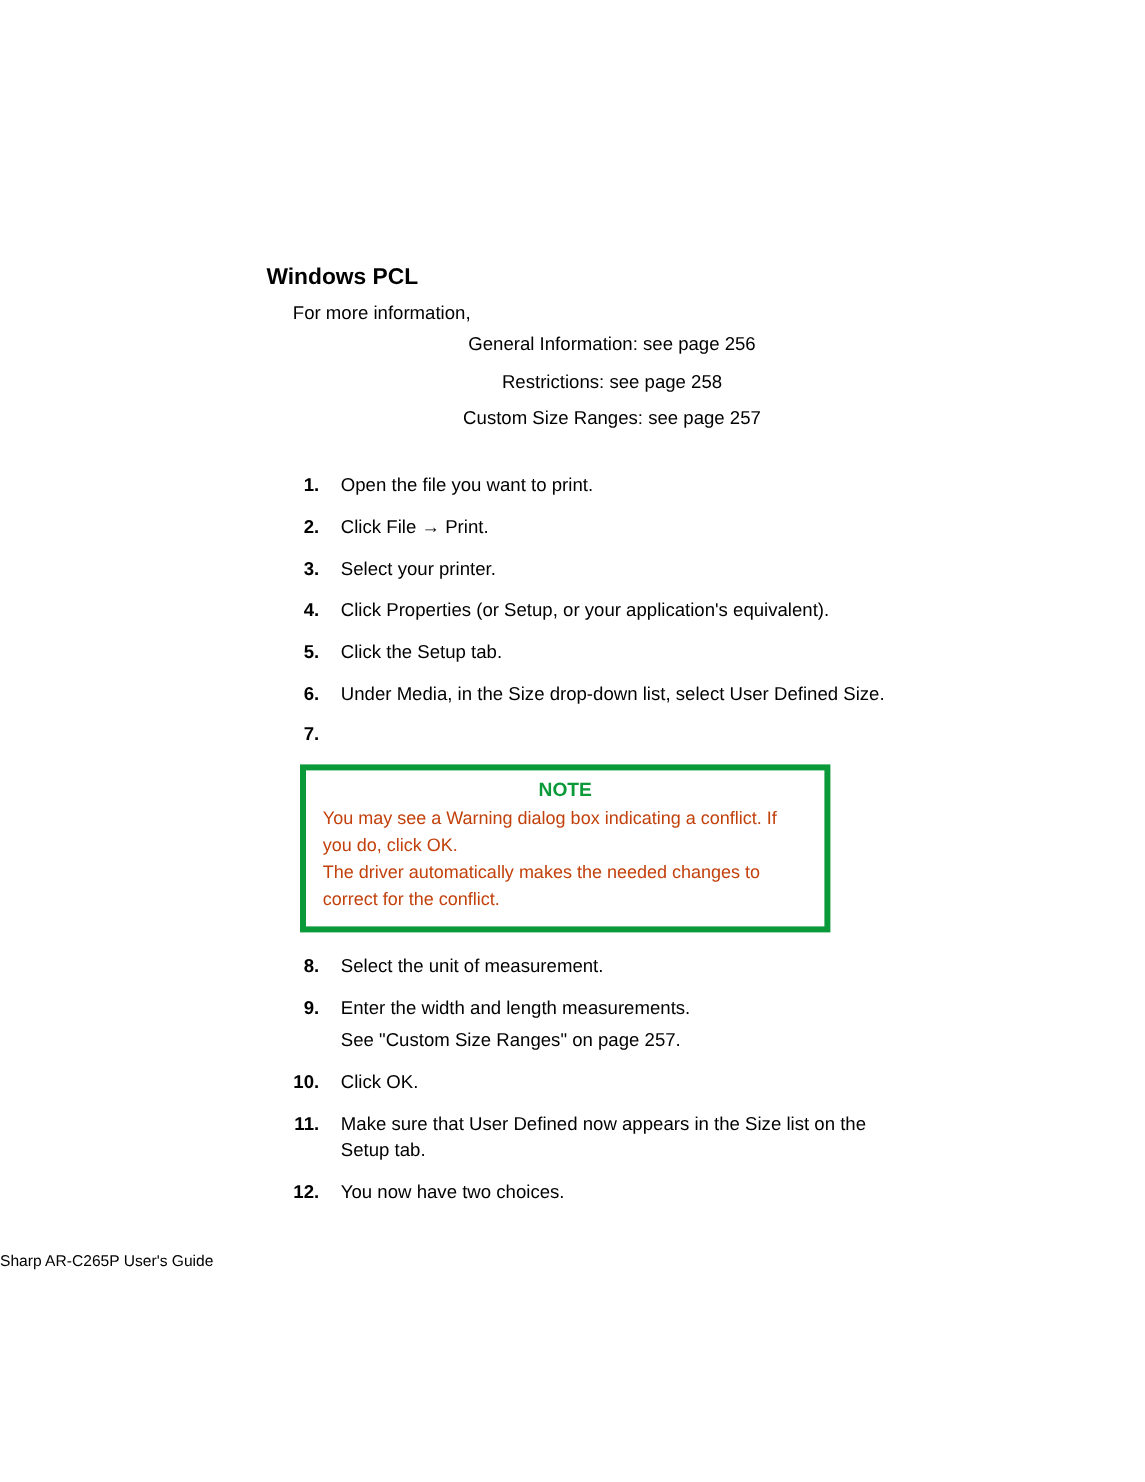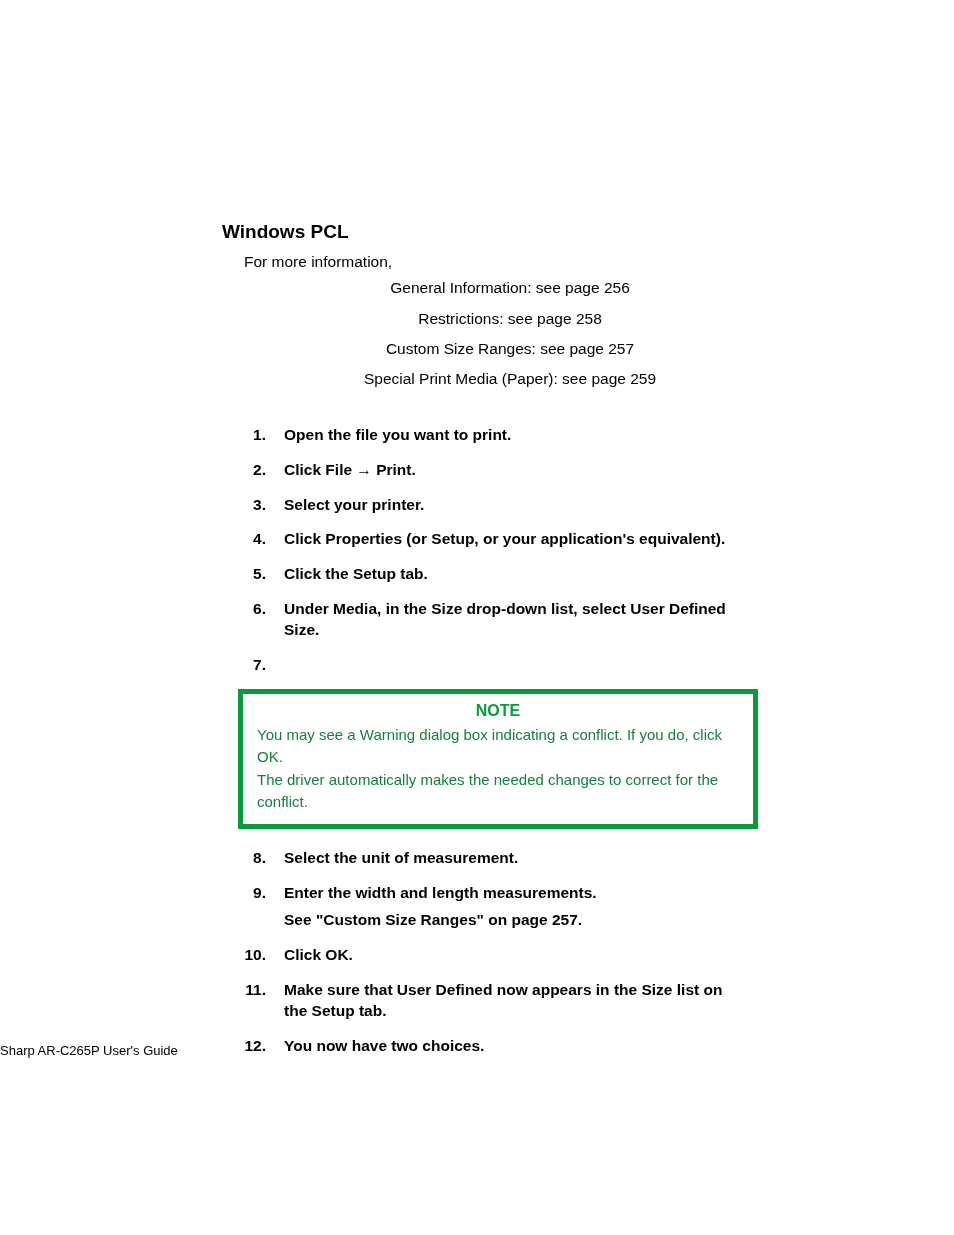--- a/index.html
+++ b/index.html
@@ -47,41 +47,40 @@
   .step-num {
     width: 62px;
     flex: 0 0 62px;
     font-weight: bold;
     text-align: right;
     padding-right: 18px;
     box-sizing: border-box;
   }
   .step-text {
     flex: 1;
-    font-weight: bold;
   }
   .step-sub {
     margin-top: 6px;
   }
   .note-box {
-    margin: 12px 0 18px 16px;
+    margin: 12px 0 18px 28px;
     border: 5px solid #0a9a3a;
     padding: 8px 14px 10px 14px;
     box-sizing: border-box;
-    width: 520px;
+    width: 442px;
   }
   .note-title {
     text-align: center;
     font-weight: bold;
     font-size: 16px;
     color: #0a9a3a;
     margin-bottom: 4px;
   }
   .note-body {
-    color: #15803d;
+    color: #c2410c;
     font-size: 15px;
     line-height: 1.5;
   }
   .footer {
     position: absolute;
     left: 0;
     width: 793px;
     top: 1042px;
     text-align: left;
     font-size: 13px;
@@ -94,21 +93,20 @@
 <div class="page">
 
   <div class="heading">Windows PCL</div>
 
   <div class="intro">For more information,</div>
 
   <div class="intro-sub">
     <div>General Information:  see page 256</div>
     <div>Restrictions:  see page 258</div>
     <div>Custom Size Ranges:  see page 257</div>
-    <div>Special Print Media (Paper):  see page 259</div>
   </div>
 
   <div class="steps">
     <div class="step-row">
       <div class="step-num">1.</div>
       <div class="step-text">Open the file you want to print.</div>
     </div>
     <div class="step-row">
       <div class="step-num">2.</div>
       <div class="step-text">Click File  →   Print.</div>

